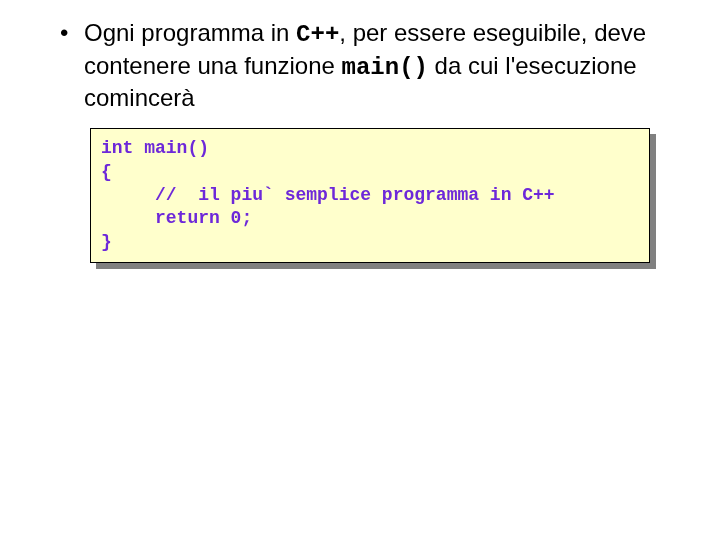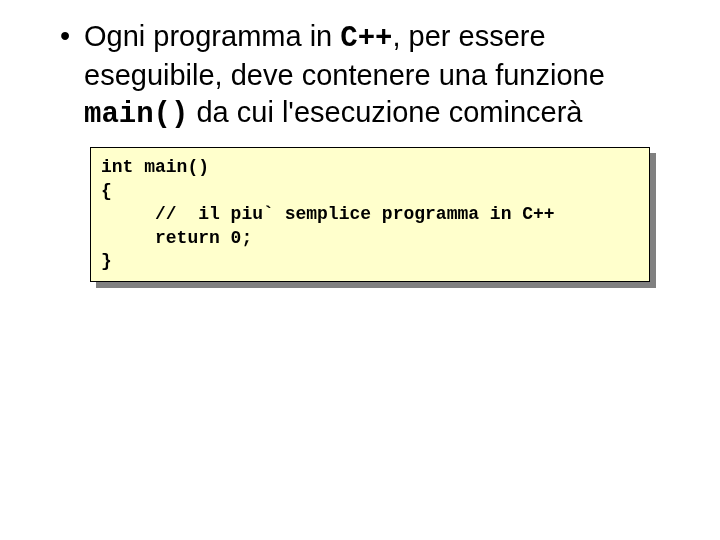--- a/index.html
+++ b/index.html
@@ -24,21 +24,21 @@
     font-size: 32px;
     margin: 0 0 18px 0;
   }
   ul.bullets {
     list-style: none;
     margin: 0;
     padding: 0 0 0 10px;
   }
   ul.bullets > li {
     position: relative;
-    font-size: 29px;
+    font-size: 24px;
     line-height: 1.28;
     padding-left: 24px;
     margin: 0 0 6px 0;
   }
   ul.bullets > li::before {
     content: "•";
     position: absolute;
     left: 0;
     top: 0;
   }
@@ -65,21 +65,21 @@
   .code-box {
     position: relative;
     background: #ffffcc;
     border: 1px solid #000;
     padding: 8px 10px 8px 10px;
     font-family: "Courier New", Courier, monospace;
     font-weight: bold;
     font-size: 18px;
     line-height: 1.3;
     white-space: pre;
-    color: #000000;
+    color: #6d28d9;
   }
 </style>
 </head>
 <body>
 
 <div class="slide">
 
 
   <ul class="bullets">
     <li>

